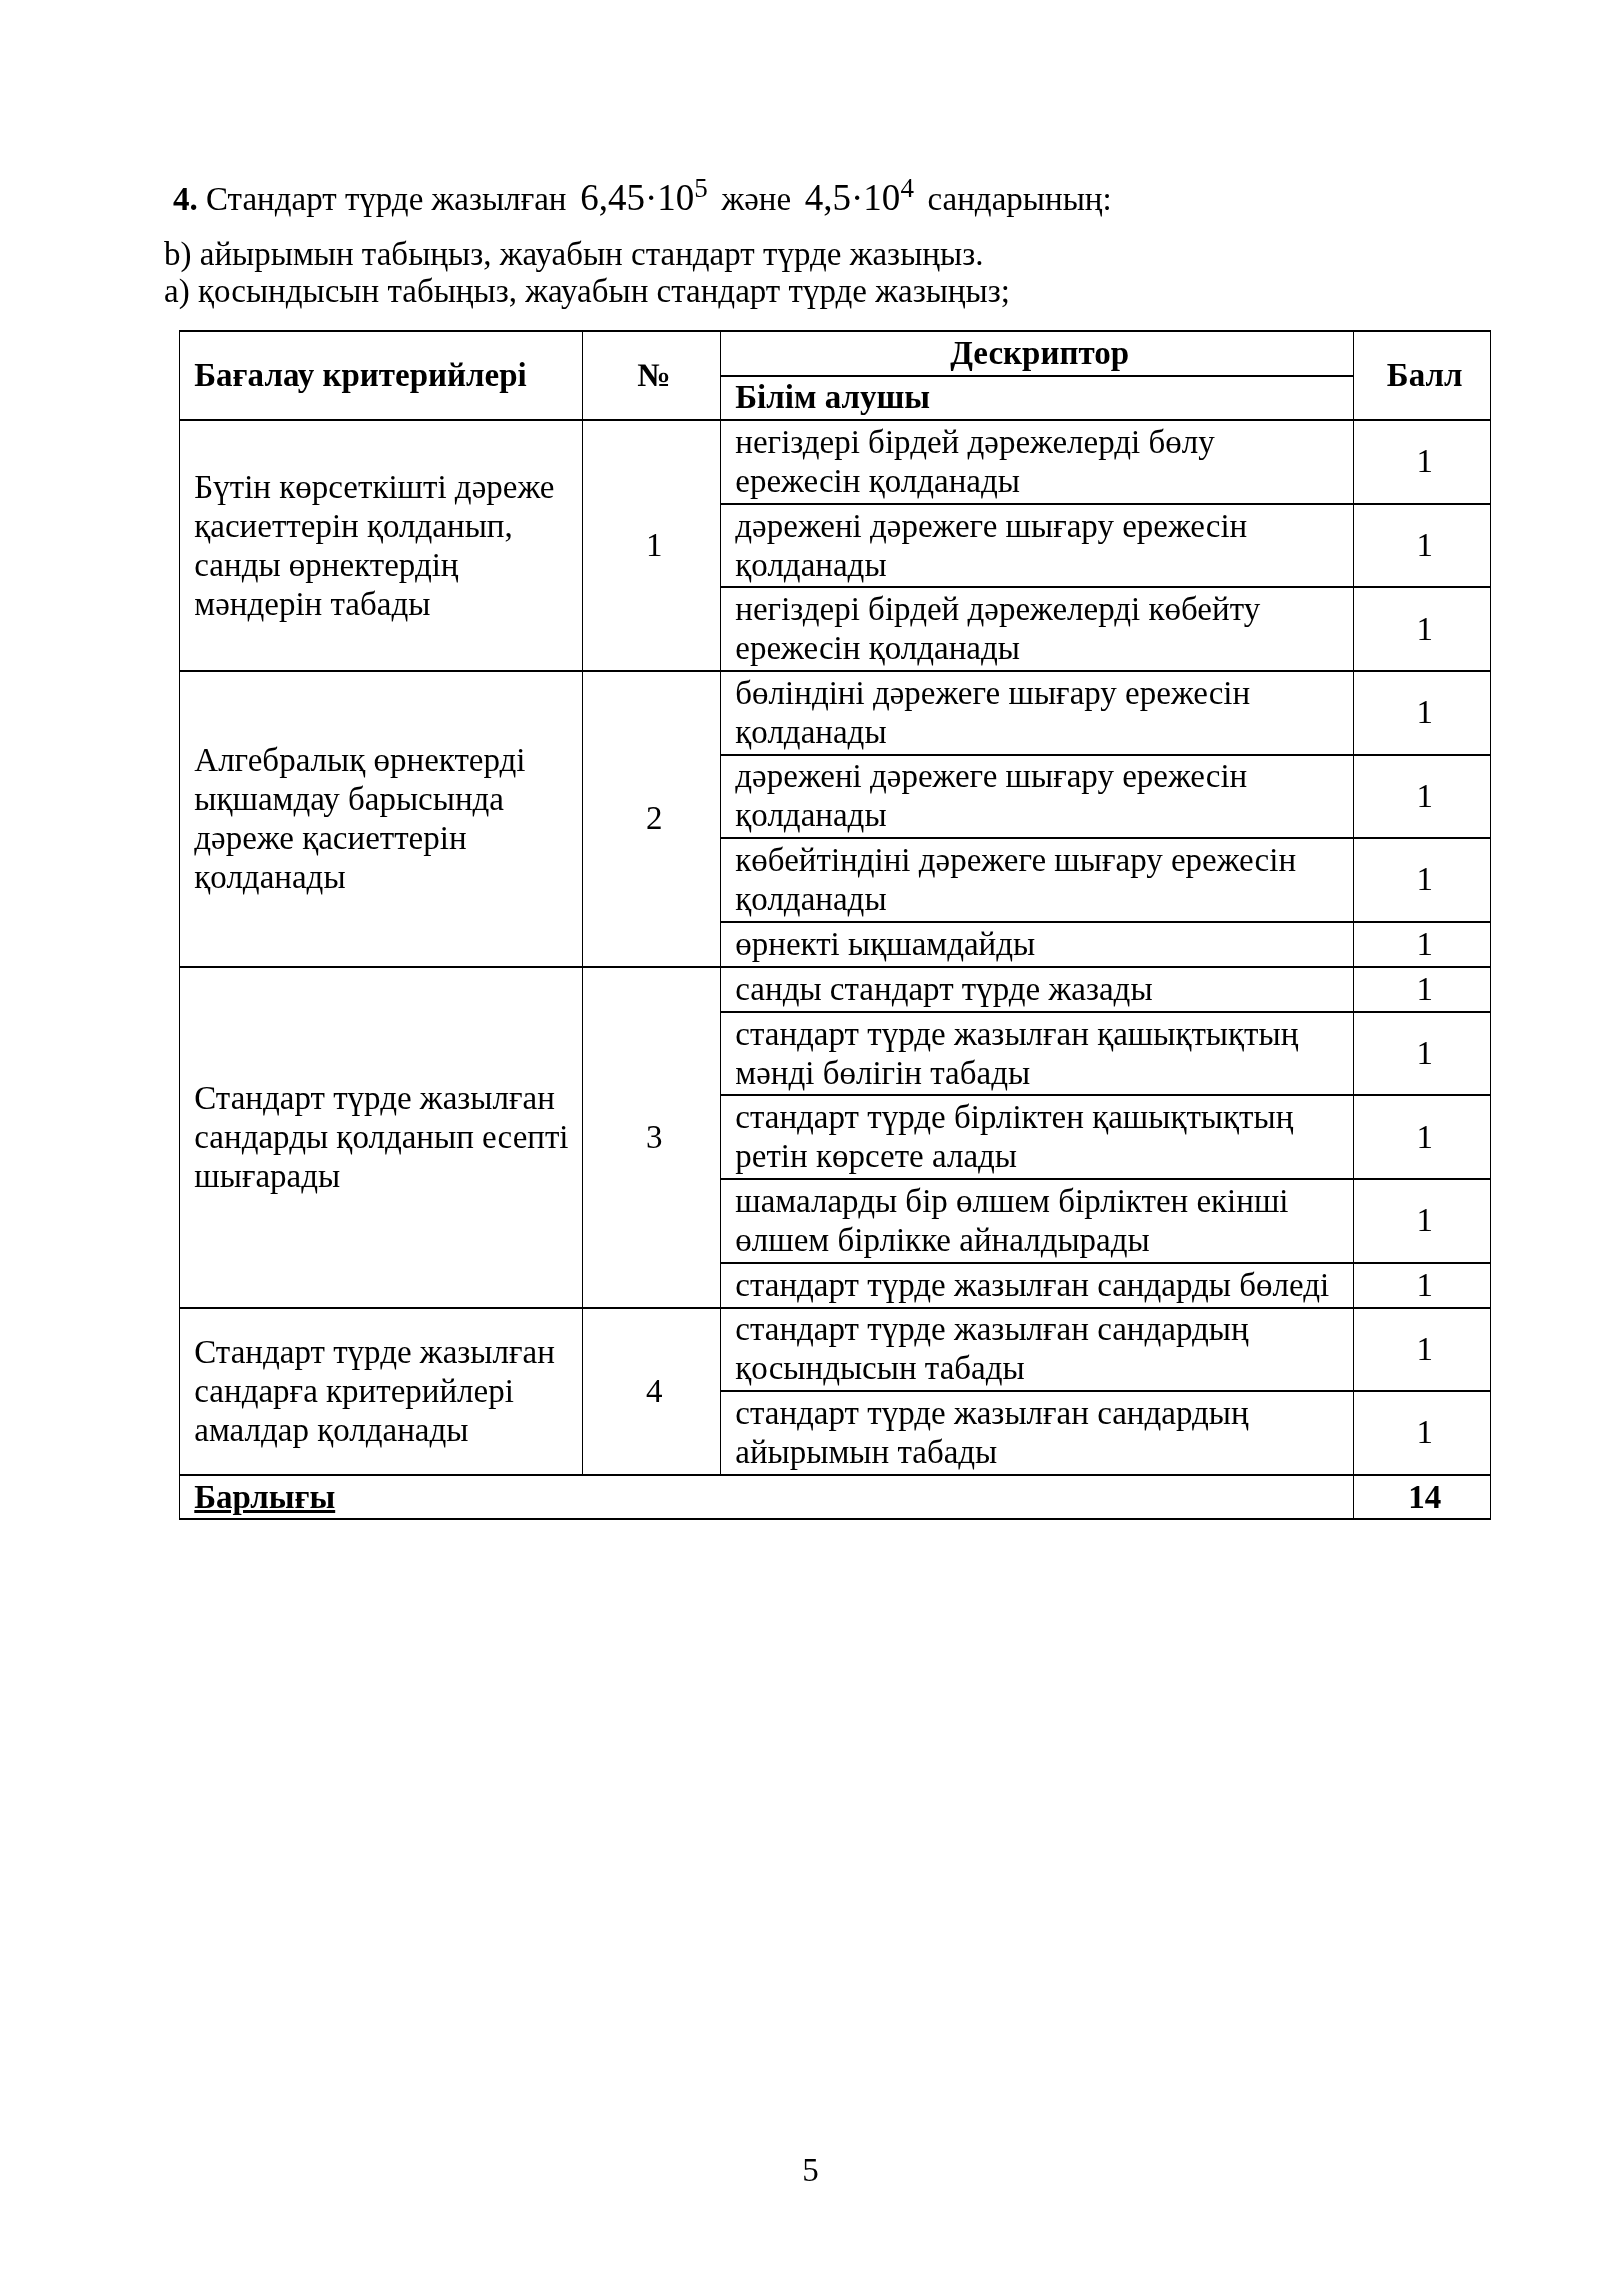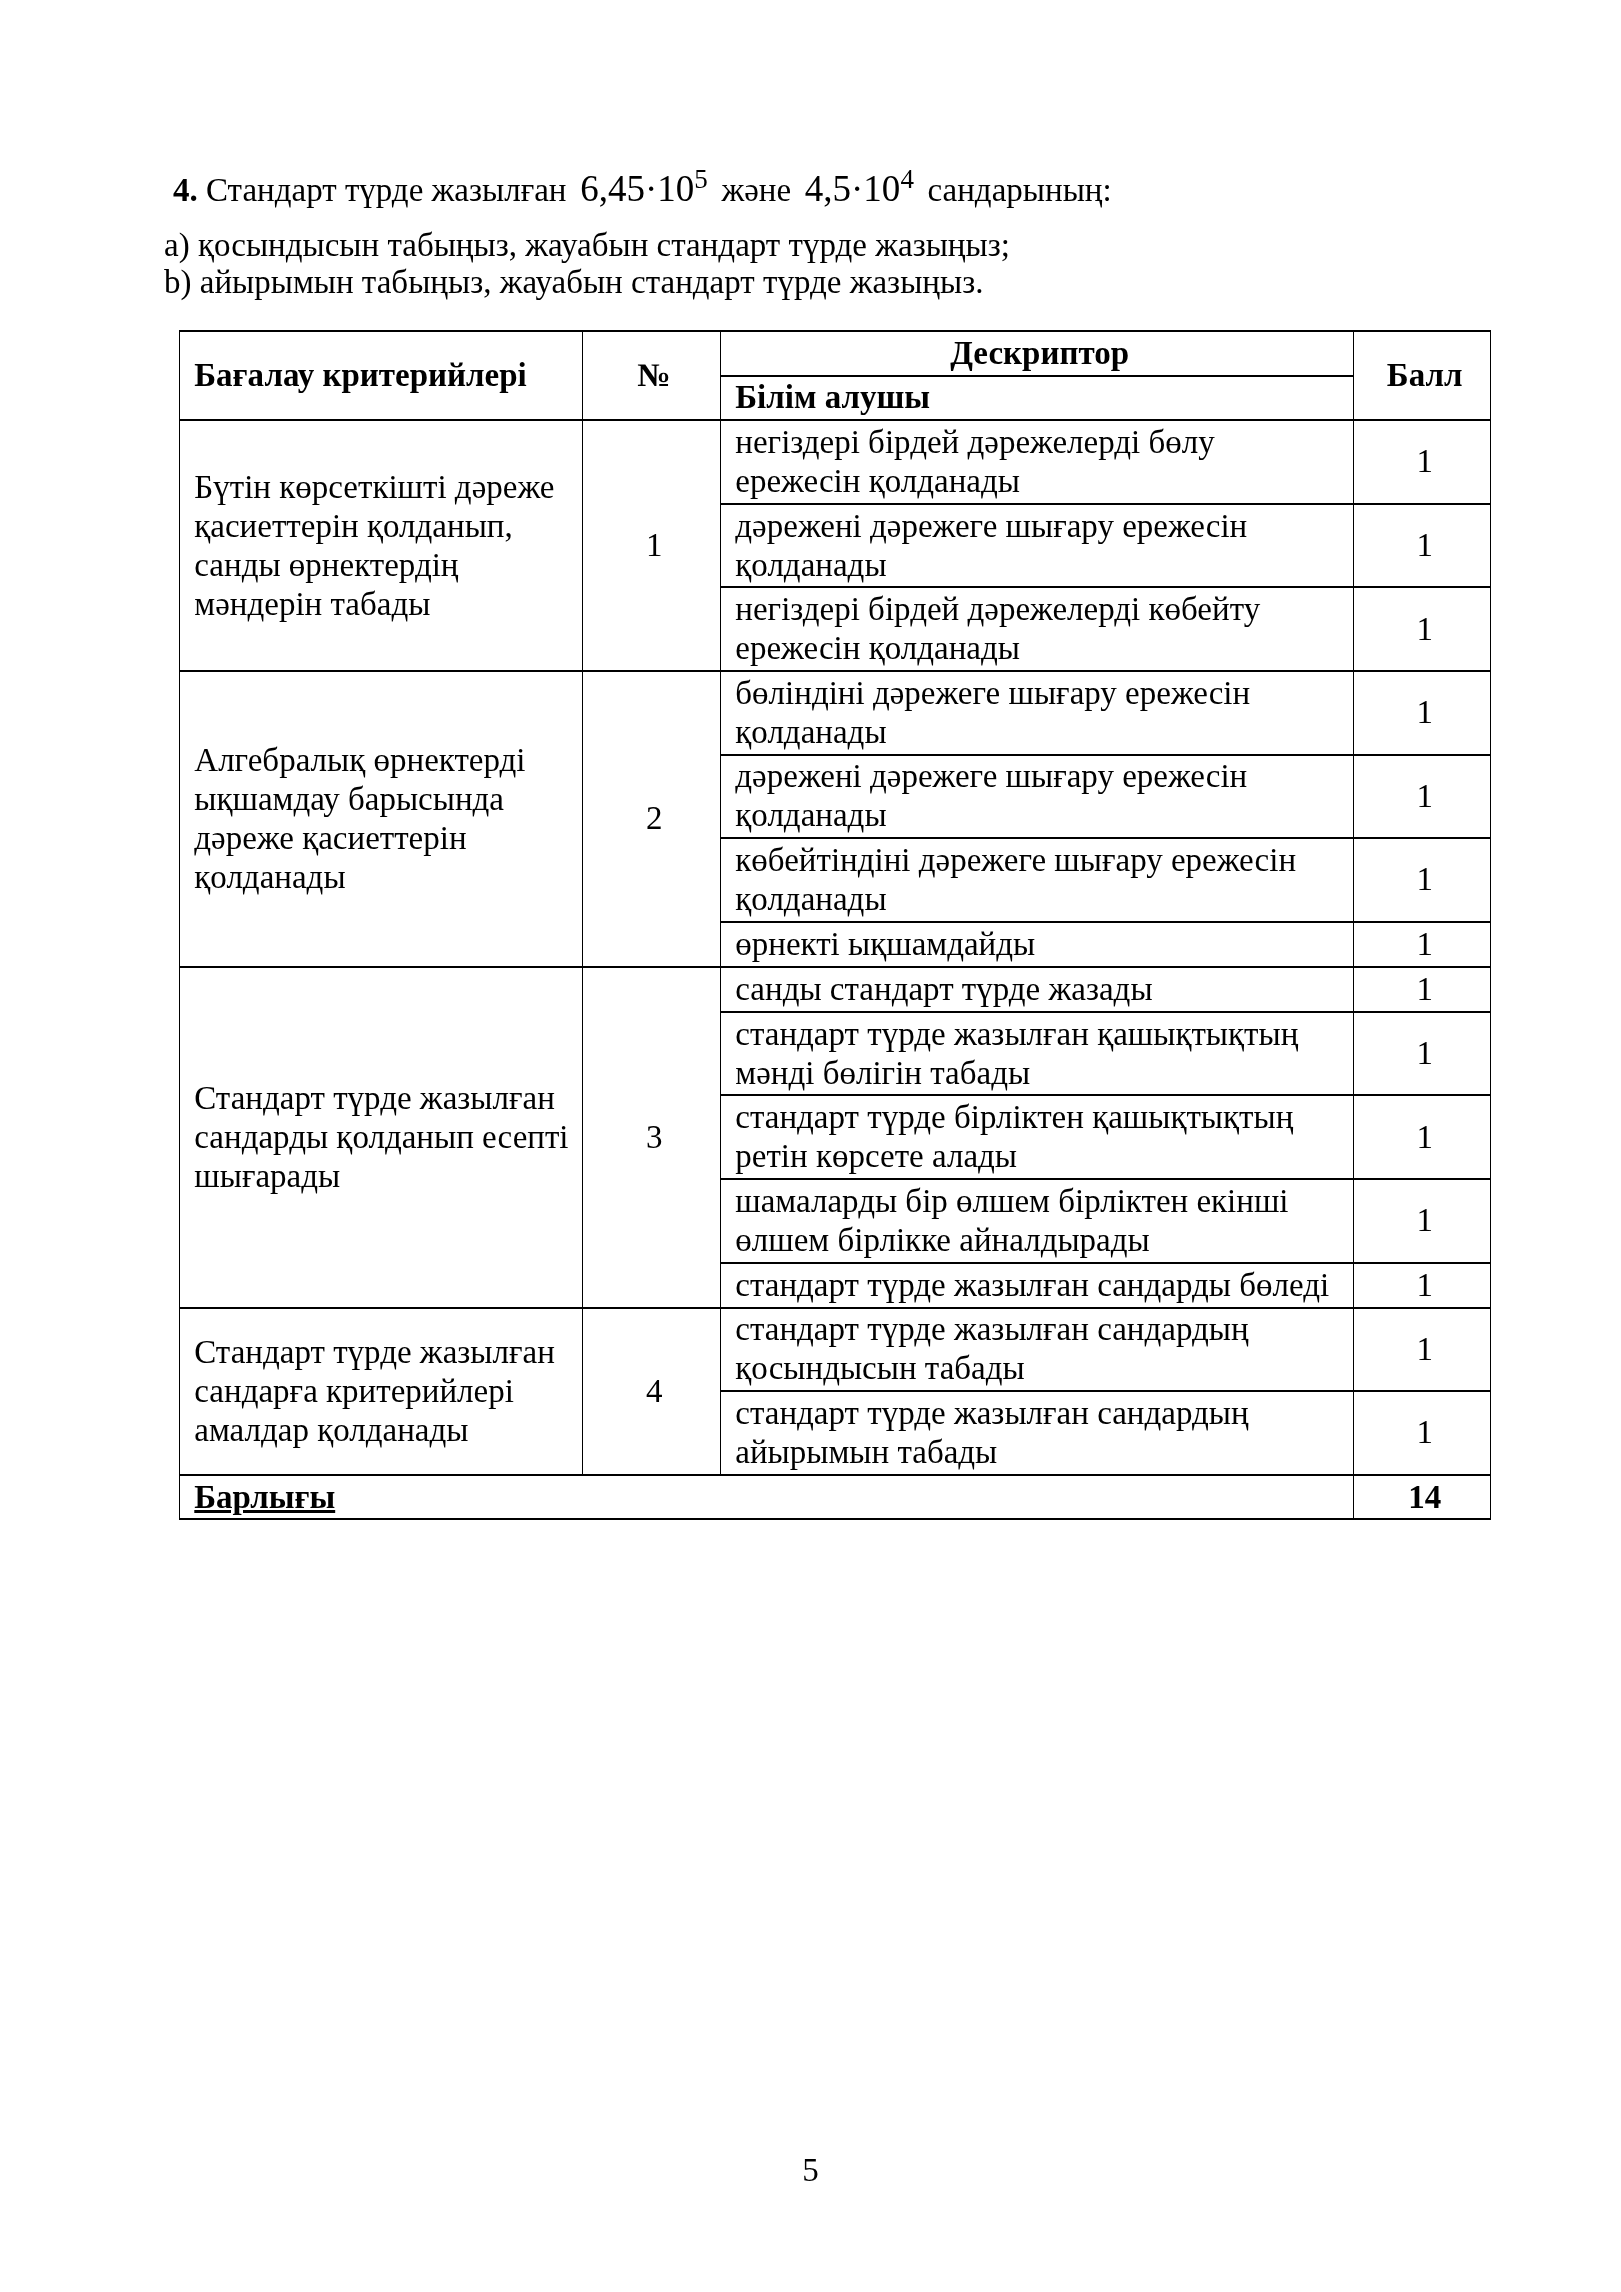--- a/index.html
+++ b/index.html
@@ -12,21 +12,21 @@
     background: #ffffff;
     color: #000000;
     font-family: "Liberation Serif", serif;
     font-size: 33px;
     position: relative;
     overflow: hidden;
   }
   .intro {
     position: absolute;
     left: 164px;
-    top: 166px;
+    top: 175px;
     width: 1299px;
   }
   .task-line {
     margin: 0 0 14.3px 9px;
     line-height: 45px;
     white-space: nowrap;
   }
   .task-no {
     font-weight: bold;
   }
@@ -95,24 +95,24 @@
 </head>
 <body>
 
 <div class="intro">
   <p class="task-line"><span class="task-no">4.</span>
     <span>Стандарт түрде жазылған</span>
     <span class="formula"><span>6,45·10</span><sup>5</sup></span>
     <span>және</span>
     <span class="formula"><span>4,5·10</span><sup>4</sup></span>
     <span>сандарының:</span></p>
+  <p class="sub-line"><span>b)</span>
+    <span>айырымын табыңыз, жауабын стандарт түрде жазыңыз.</span></p>
   <p class="sub-line"><span>a)</span>
     <span>қосындысын табыңыз, жауабын стандарт түрде жазыңыз;</span></p>
-  <p class="sub-line"><span>b)</span>
-    <span>айырымын табыңыз, жауабын стандарт түрде жазыңыз.</span></p>
 </div>
 
 <table class="rubric">
   <colgroup>
     <col style="width:403px">
     <col style="width:138px">
     <col style="width:633px">
     <col style="width:137px">
   </colgroup>
   <tbody>

